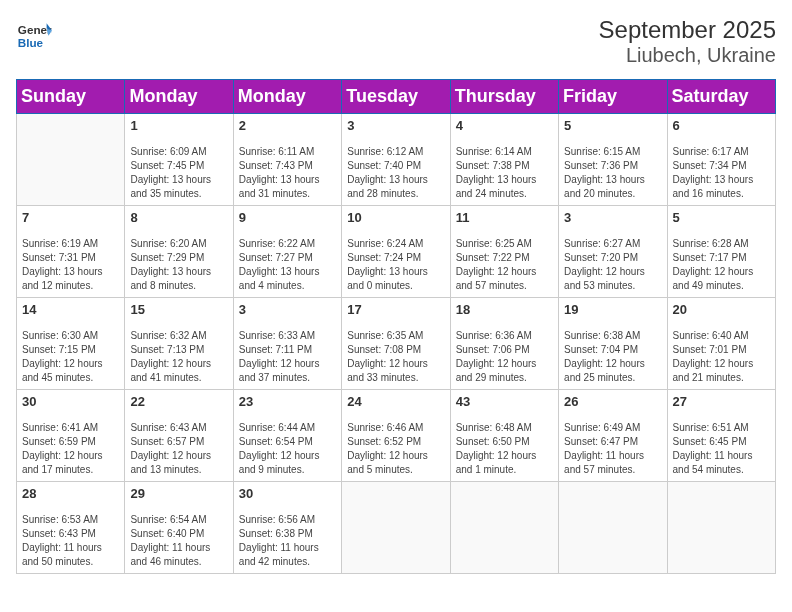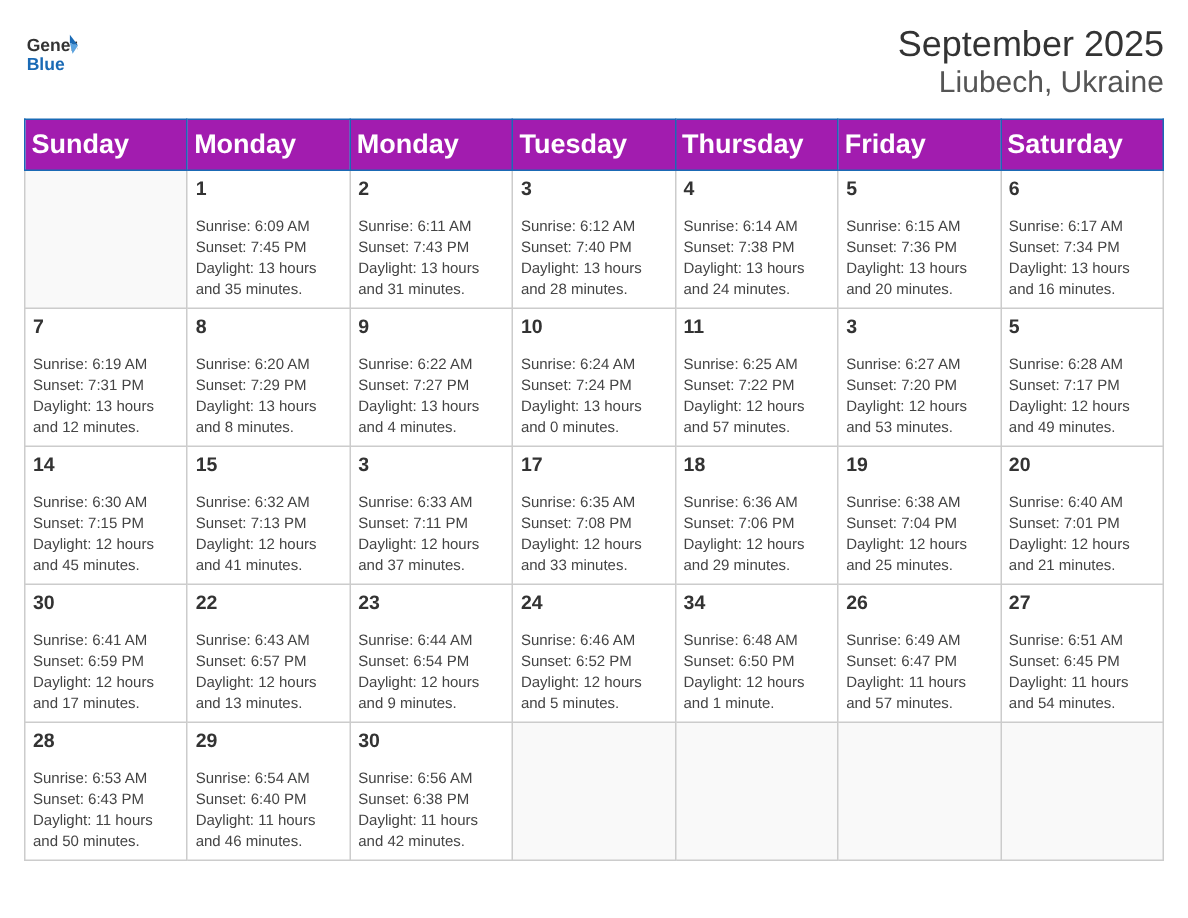--- a/index.html
+++ b/index.html
@@ -205,21 +205,21 @@
         </td>
         <td>
           <div class="day-number">23</div>
           <div class="day-info">Sunrise: 6:44 AM<br>Sunset: 6:54 PM<br>Daylight: 12 hours and 9 minutes.</div>
         </td>
         <td>
           <div class="day-number">24</div>
           <div class="day-info">Sunrise: 6:46 AM<br>Sunset: 6:52 PM<br>Daylight: 12 hours and 5 minutes.</div>
         </td>
         <td>
-          <div class="day-number">34</div>
+          <div class="day-number">43</div>
           <div class="day-info">Sunrise: 6:48 AM<br>Sunset: 6:50 PM<br>Daylight: 12 hours and 1 minute.</div>
         </td>
         <td>
           <div class="day-number">26</div>
           <div class="day-info">Sunrise: 6:49 AM<br>Sunset: 6:47 PM<br>Daylight: 11 hours and 57 minutes.</div>
         </td>
         <td>
           <div class="day-number">27</div>
           <div class="day-info">Sunrise: 6:51 AM<br>Sunset: 6:45 PM<br>Daylight: 11 hours and 54 minutes.</div>
         </td>

